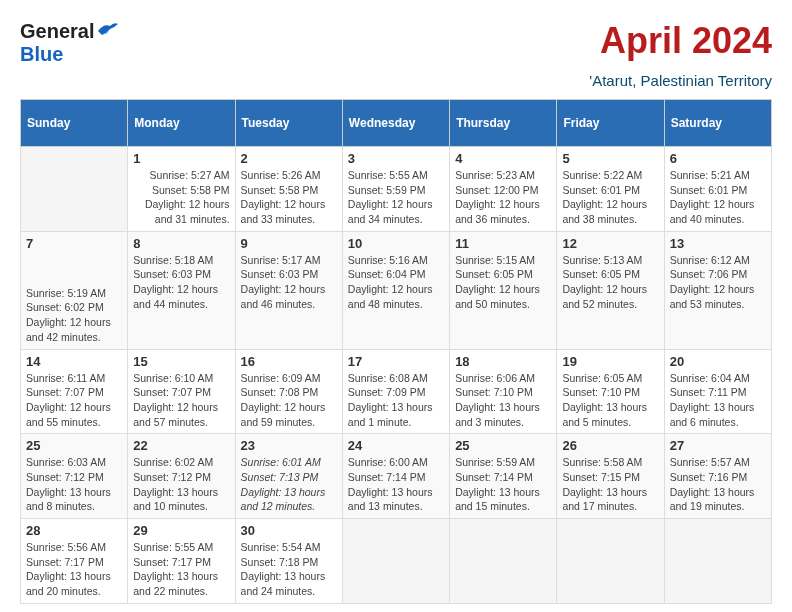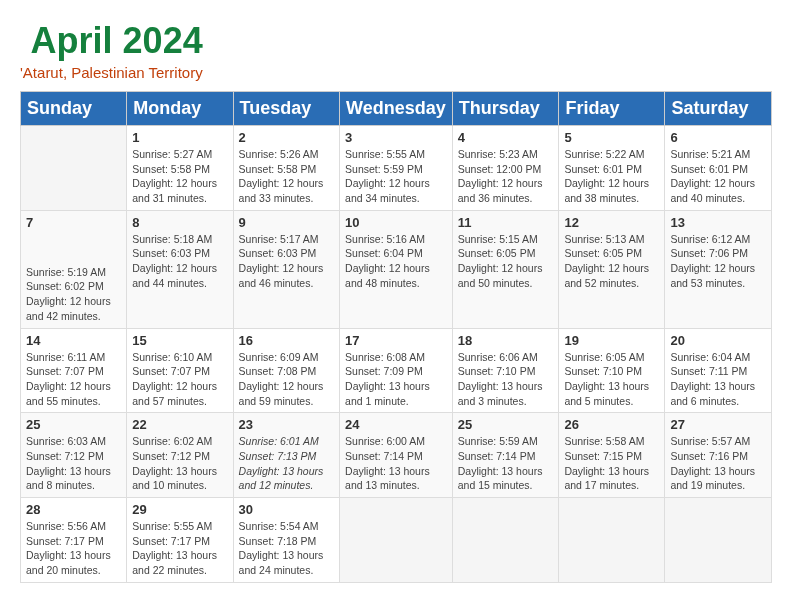--- a/index.html
+++ b/index.html
@@ -15,39 +15,39 @@
       justify-content: space-between;
       align-items: flex-start;
       margin-bottom: 10px;
     }
     .title-area {
       text-align: right;
     }
     .month-title {
       font-size: 36px;
       font-weight: bold;
-      color: #15803d;
+      color: #b91c1c;
     }
     .subtitle {
       font-size: 15px;
-      color: #c2410c;
-      margin-top: 2px;
+      color: #0c4a6e;
+      margin-top: 10px;
       text-align: right;
     }
     .calendar {
       width: 100%;
       border-collapse: collapse;
       font-size: 11px;
     }
     .calendar th {
       background-color: #2a6db5;
       color: #fff;
       text-align: left;
-      padding: 6px 6px;
-      font-size: 18px;
+      padding: 16px 6px;
+      font-size: 12px;
       font-weight: bold;
       border: 1px solid #ccc;
     }
     .calendar td {
       border: 1px solid #ddd;
       vertical-align: top;
       padding: 4px 5px;
       width: 107px;
       min-height: 80px;
       background: #fff;
@@ -82,20 +82,34 @@
     .logo-blue-text {
       font-size: 20px;
       font-weight: bold;
       color: #1565c0;
     }
   </style>
 </head>
 <body>
 
 <div class="header-area">
+  <div class="logo-wrapper">
+    <div>
+      <div style="display:flex; align-items:center;">
+        <span class="logo-general">General</span>
+        <svg width="22" height="18" viewBox="0 0 22 18" style="margin-left:2px; margin-top:-4px;">
+          <path d="M2,10 Q8,2 14,5 Q18,1 22,3 Q18,7 14,8 Q10,12 6,14 Z" fill="#1565c0"></path>
+          <path d="M14,8 Q12,11 10,13 Q8,10 6,14 Q10,12 14,8 Z" fill="#1a8fd1"></path>
+        </svg>
+      </div>
+      <div>
+        <span class="logo-blue-text">Blue</span>
+      </div>
+    </div>
+  </div>
   <div class="title-area">
     <div class="month-title">April 2024</div>
     <div class="subtitle">'Atarut, Palestinian Territory</div>
   </div>
 </div>
 
 <table class="calendar">
   <thead>
     <tr>
     <th>Sunday</th>
@@ -105,21 +119,21 @@
         <th>Thursday</th>
         <th>Friday</th>
         <th>Saturday</th>
       </tr>
   </thead>
   <tbody id="calendar-body">
   <tr>
         <td class="empty-cell"></td>
         <td>
           <span class="day-number">1</span>
-          <div class="day-info" style="white-space: pre-line;">Sunrise: 5:27 AM
+          <div class="day-info" style="white-space: pre-line; text-align: right;">Sunrise: 5:27 AM
 Sunset: 5:58 PM
 Daylight: 12 hours
 and 31 minutes.</div>
         </td>
         <td>
           <span class="day-number">2</span>
           <div class="day-info" style="white-space: pre-line;">Sunrise: 5:26 AM
 Sunset: 5:58 PM
 Daylight: 12 hours
 and 33 minutes.</div>

